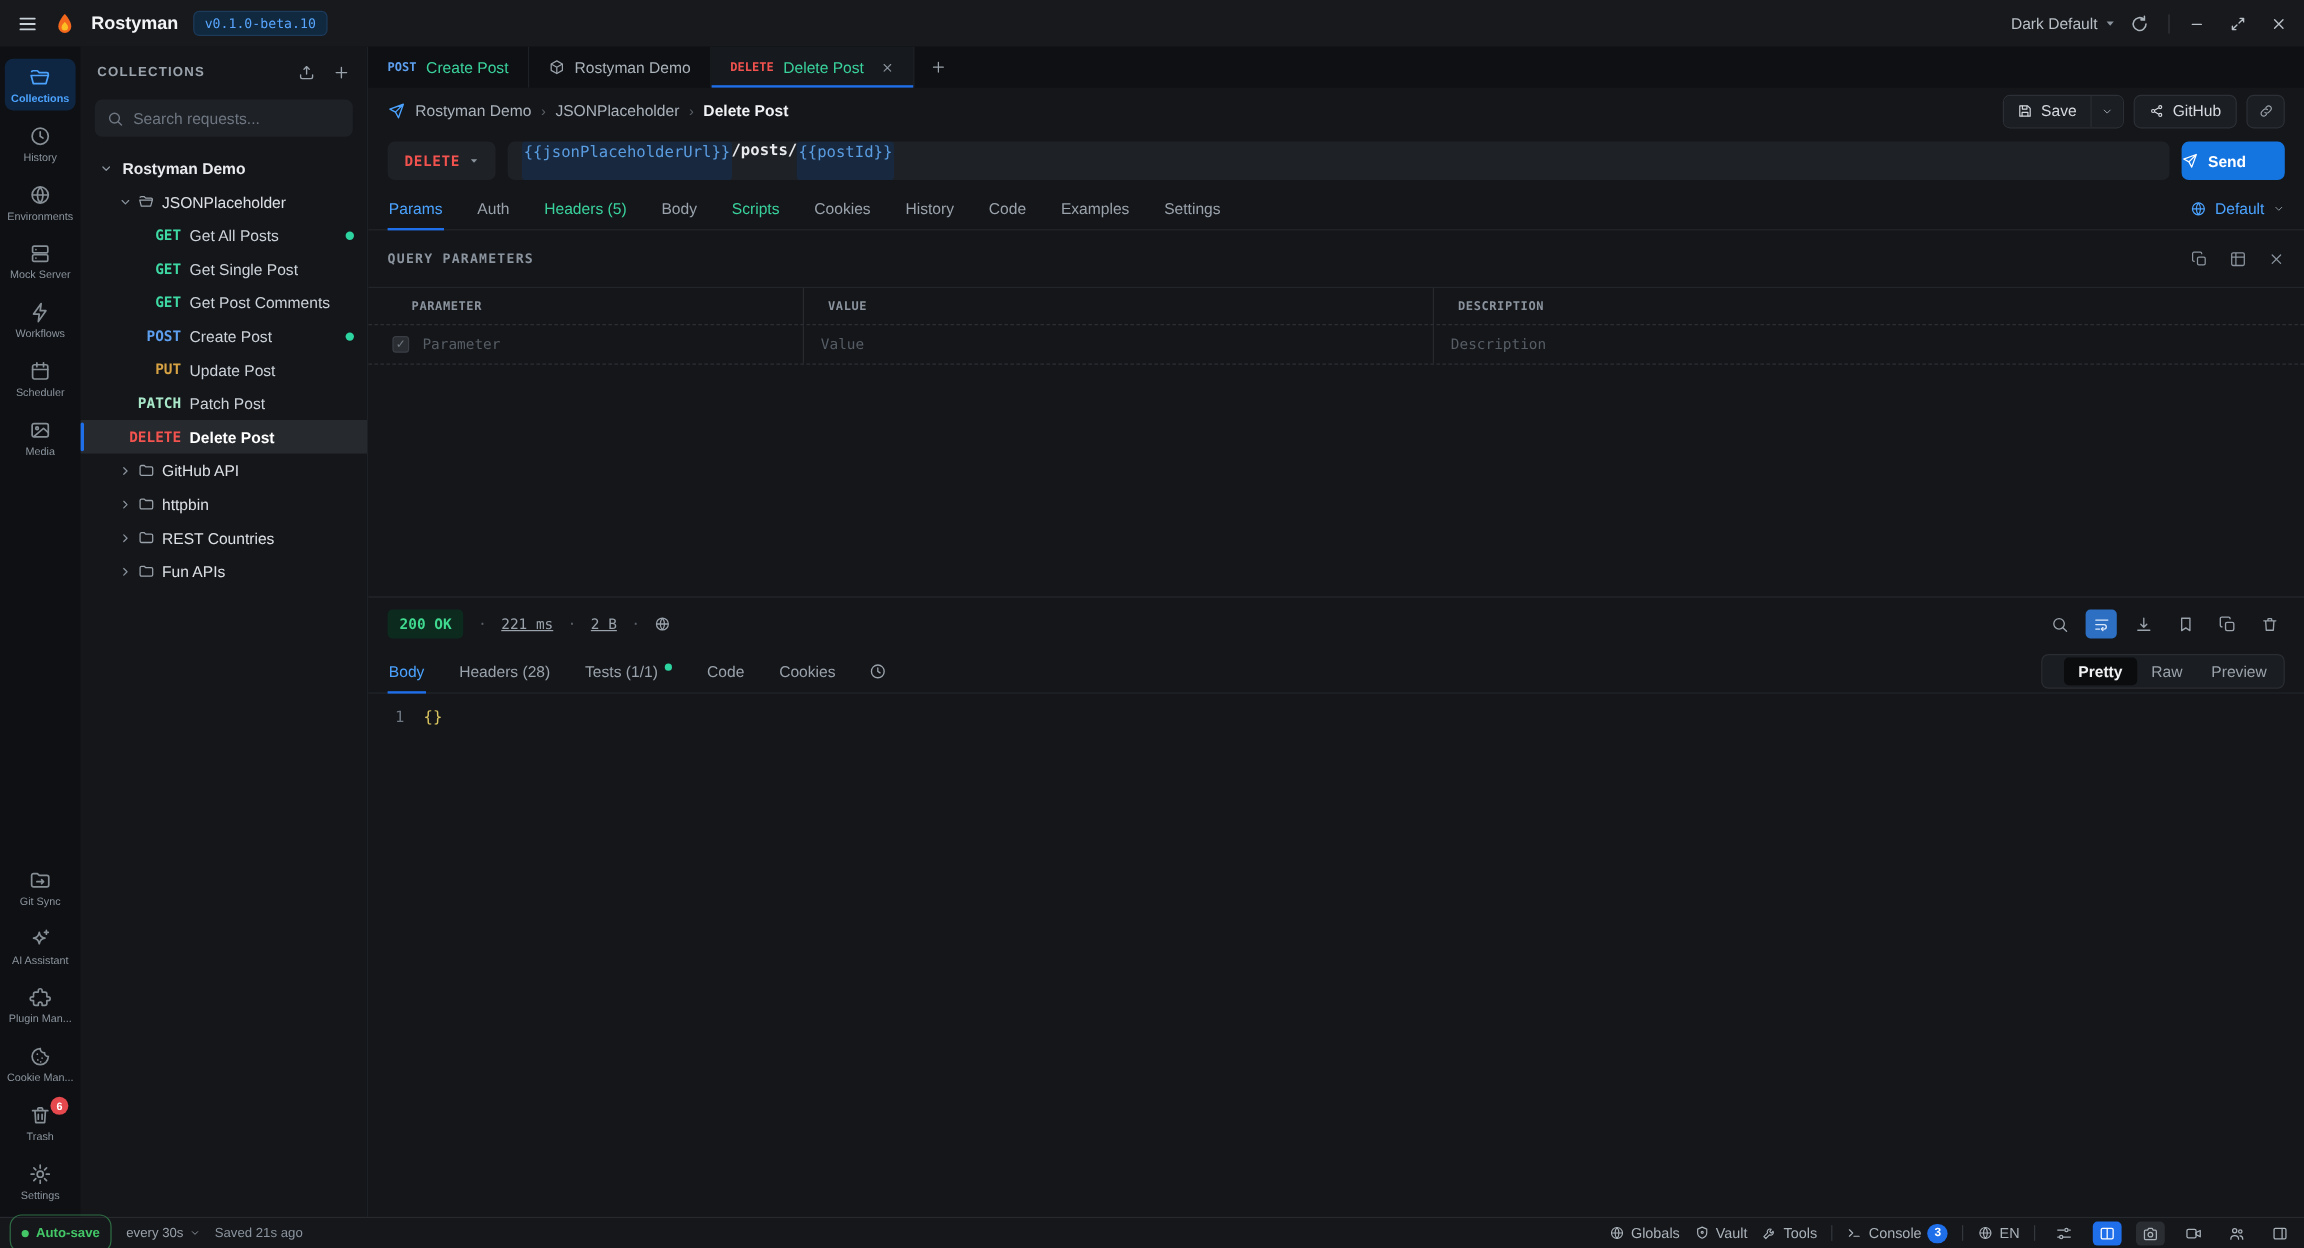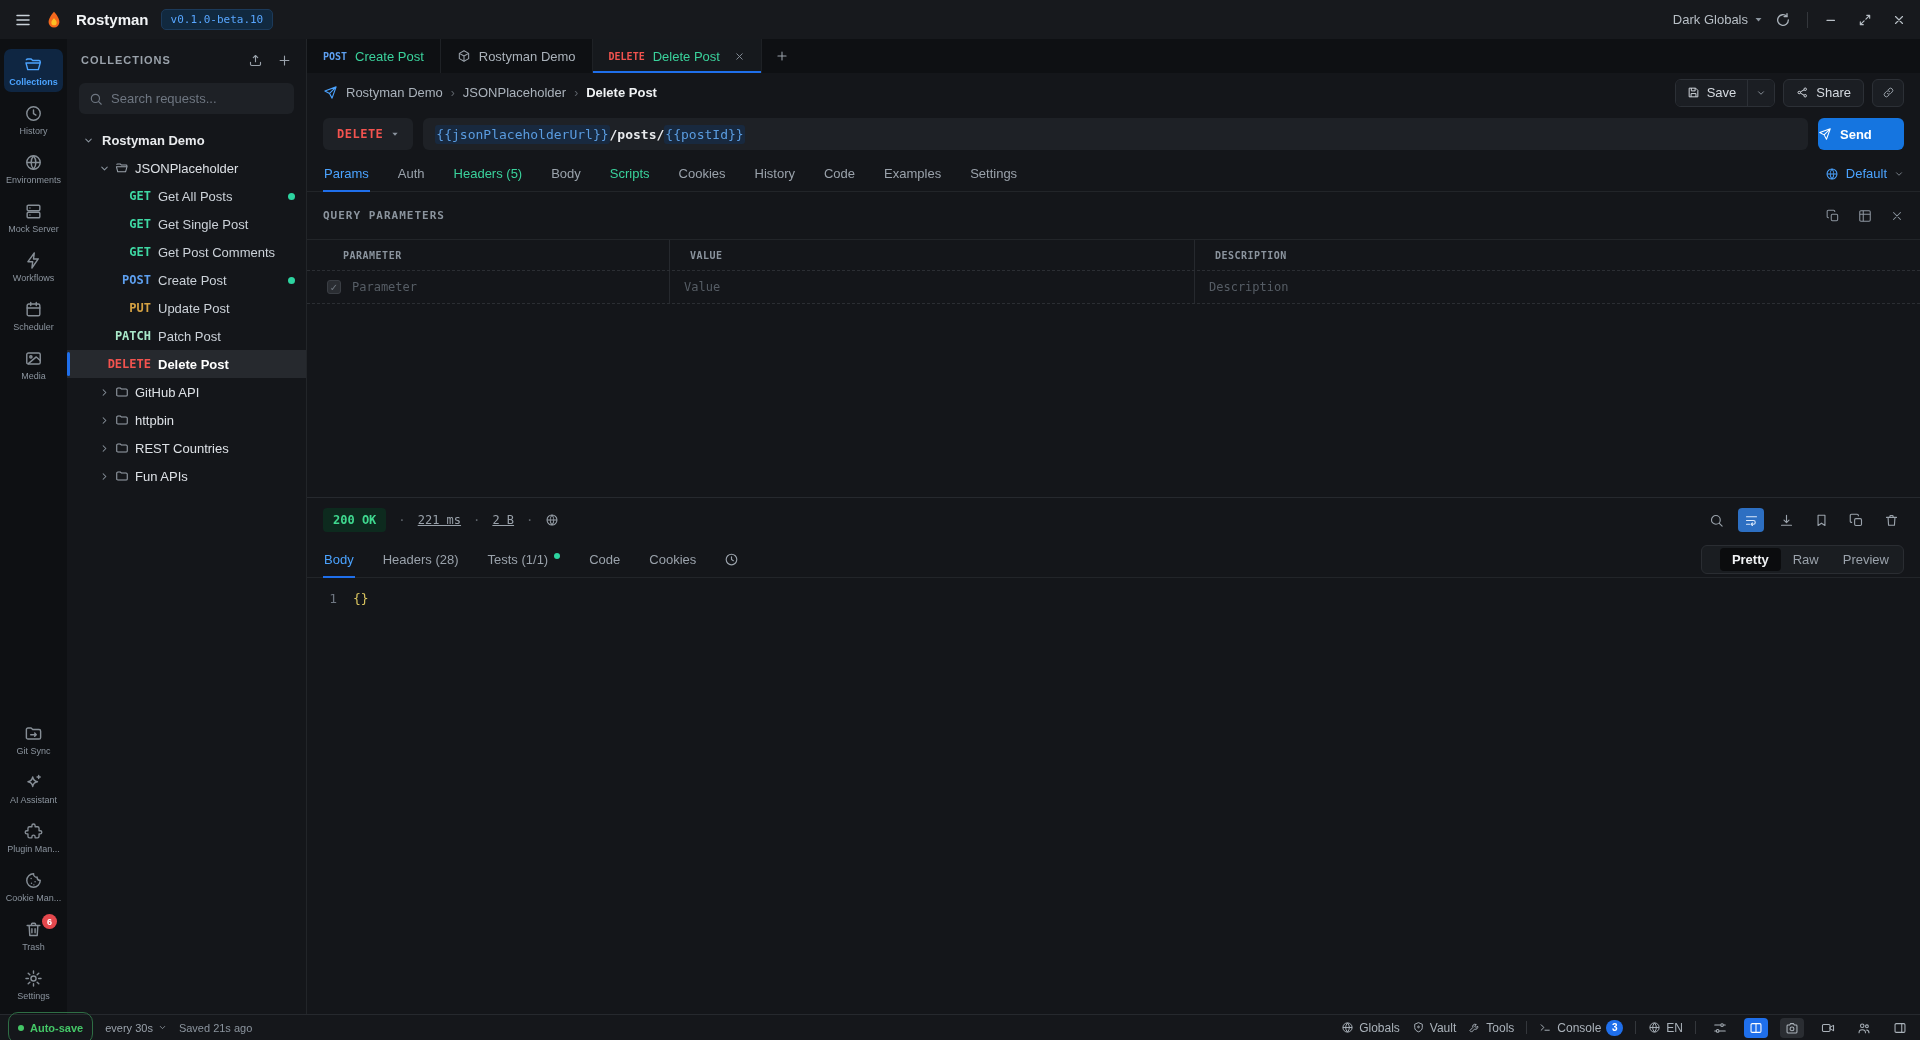--- a/index.html
+++ b/index.html
@@ -81,21 +81,21 @@
   .btn-split { display:flex; align-items:stretch; border:1px solid #2c3036; border-radius:6px; overflow:hidden; height:28px; }
   .btn-split .seg { display:flex; align-items:center; gap:7px; padding:0 11px; background:#1b1e23; font-size:13px; color:#d5dae0; cursor:pointer; }
   .btn-split .seg.caret-seg { border-left:1px solid #2c3036; padding:0 8px; color:#9aa2ab; }
   .icon-btn { width:32px; height:28px; display:flex; align-items:center; justify-content:center; background:#1b1e23; border:1px solid #2c3036; border-radius:6px; color:#9aa2ab; cursor:pointer; }
 
   
   .url-row { height:44px; flex:0 0 44px; display:flex; align-items:center; padding:0 16px; gap:10px; }
   .method-btn { height:32px; display:flex; align-items:center; gap:8px; background:#1e2126; border-radius:6px; padding:0 14px; cursor:pointer; }
   .method-btn .mtext { font-family:"DejaVu Sans Mono", monospace; font-size:12px; font-weight:bold; color:#f3534f; letter-spacing:0.5px; }
   .method-btn .caret { color:#8b949e; }
-  .url-input { flex:1; height:32px; background:#1e2126; border-radius:6px; display:flex; align-items:center; padding:0 12px; font-family:"DejaVu Sans Mono", monospace; font-size:13px; overflow:hidden; white-space:nowrap; cursor:text; }
+  .url-input { flex:1; height:32px; background:#1e2126; border-radius:6px; display:flex; padding:0 12px; font-family:"DejaVu Sans Mono", monospace; font-size:13px; overflow:hidden; white-space:nowrap; cursor:text; }
   .url-var { color:#5a9ce0; background:#18293f; border-radius:3px; padding:2px 1px; }
   .url-plain { color:#e8eaed; font-weight:bold; }
   .send-btn { height:32px; width:86px; background:#1575e0; border:none; border-radius:6px; color:#fff; font-size:13px; font-weight:bold; display:flex; align-items:center; gap:8px; cursor:pointer; }
 
   
   .reqtabs { height:36px; flex:0 0 36px; display:flex; align-items:stretch; padding:0 16px; border-bottom:1px solid #222529; }
   .rtab { display:flex; align-items:center; padding:0 1px; margin-right:27px; font-size:13px; color:#9aa2ab; cursor:pointer; position:relative; }
   .rtab.active { color:#4ba3ff; }
   .rtab.active::after { content:""; position:absolute; left:0; right:0; bottom:-1px; height:2px; background:#1f6feb; }
   .rtab.teal { color:#3ad29c; }
@@ -168,21 +168,21 @@
     <span class="flame">
       <svg width="20" height="20" viewBox="0 0 24 24">
           <path d="M12 2C12 2 5.5 8.5 5.5 14.5a6.5 6.5 0 0 0 13 0C18.5 8.5 12 2 12 2z" fill="#f4681d"></path>
           <path d="M12 10c0 0-3.2 2.8-3.2 5.2a3.2 3.2 0 0 0 6.4 0C15.2 12.8 12 10 12 10z" fill="#fbbf24"></path>
         </svg>
     </span>
     <span class="app-title">Rostyman</span>
     <span class="ver-badge">v0.1.0-beta.10</span>
     <span class="spacer"></span>
     <span class="theme-sel">
-      <span>Dark Globals</span>
+      <span>Dark Default</span>
       <span class="caret">
         <svg width="9" height="9" viewBox="0 0 24 24" fill="currentColor">
             <path d="M4 8l8 9 8-9z"></path>
           </svg>
       </span>
     </span>
     <span class="tb-icon">
       <svg width="16" height="16" viewBox="0 0 24 24" fill="none" stroke="currentColor" stroke-width="2" stroke-linecap="round">
           <path d="M20 12a8 8 0 1 1-2.4-5.7"></path>
           <path d="M18 2.5v4.3h-4.3"></path>
@@ -533,21 +533,21 @@
         </div>
         <div class="btn">
           <span>
               <svg width="13" height="13" viewBox="0 0 24 24" fill="none" stroke="currentColor" stroke-width="1.8">
                 <circle cx="6" cy="12" r="2.3"></circle>
                 <circle cx="17" cy="6" r="2.3"></circle>
                 <circle cx="17" cy="18" r="2.3"></circle>
                 <path d="M8.2 10.8l6.6-3.7M8.2 13.2l6.6 3.7"></path>
               </svg>
             </span>
-          <span>Share</span>
+          <span>GitHub</span>
         </div>
         <div class="icon-btn">
           <span>
               <svg width="13" height="13" viewBox="0 0 24 24" fill="none" stroke="currentColor" stroke-width="1.8" stroke-linecap="round">
                 <path d="M10 14a4 4 0 0 0 5.7 0l3-3a4 4 0 1 0-5.7-5.7L11.5 6.8"></path>
                 <path d="M14 10a4 4 0 0 0-5.7 0l-3 3a4 4 0 1 0 5.7 5.7l1.5-1.5"></path>
               </svg>
             </span>
         </div>
       </div>

